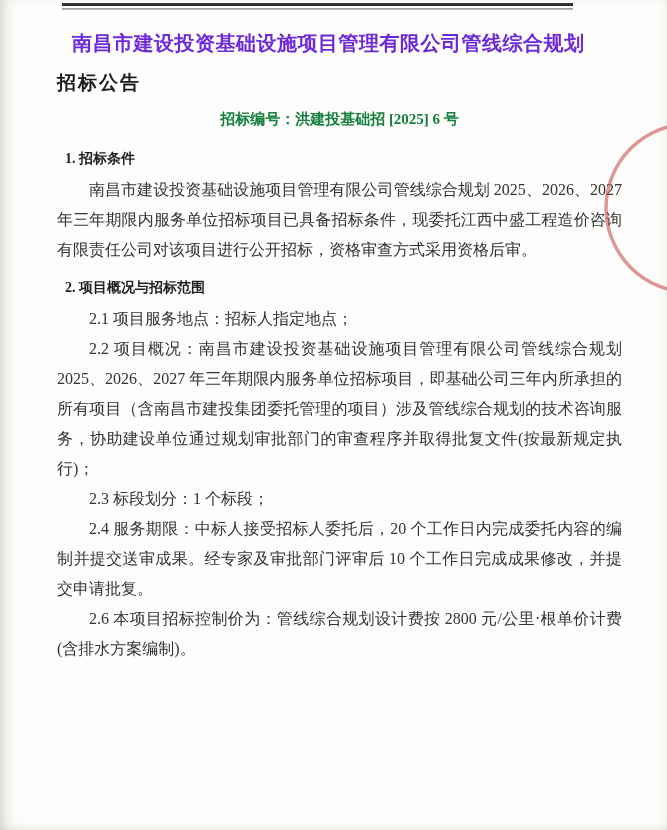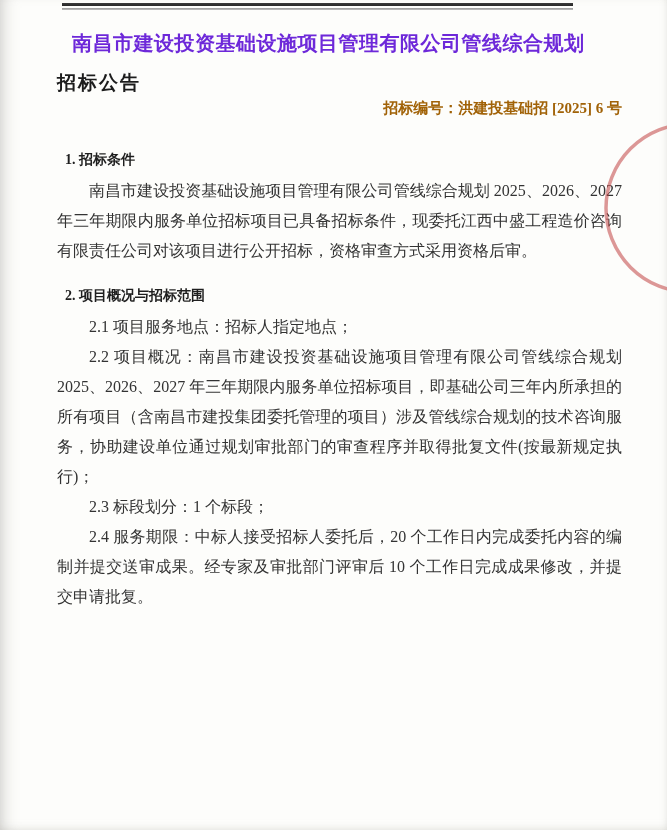--- a/index.html
+++ b/index.html
@@ -49,36 +49,36 @@
   .notice-title {
     margin-top: 14px;
     text-align: left;
     font-size: 19px;
     line-height: 26px;
     font-weight: bold;
     color: #1c1c1c;
     letter-spacing: 2px;
   }
   .bid-number {
-    margin-top: 2px;
-    text-align: right;
+    margin-top: 13px;
+    text-align: center;
     font-size: 15px;
     line-height: 20px;
     font-weight: bold;
-    color: #a16207;
+    color: #15803d;
   }
   .sec-heading {
     font-size: 14px;
     line-height: 20px;
     font-weight: bold;
     color: #1f1f1f;
     padding-left: 8px;
   }
-  .sec1-heading { margin-top: 32px; }
-  .sec2-heading { margin-top: 20px; }
+  .sec1-heading { margin-top: 20px; }
+  .sec2-heading { margin-top: 13px; }
   .para {
     margin: 0;
     font-size: 16px;
     line-height: 30px;
     text-indent: 2em;
     text-align: justify;
     color: #333;
   }
   .para.first { margin-top: 6px; }
   .seal {
@@ -119,20 +119,21 @@
 
     <p class="para first">2.1 项目服务地点：招标人指定地点；</p>
 
     <p class="para">2.2 项目概况：南昌市建设投资基础设施项目管理有限公司管线综合规划 2025、2026、2027 年三年期限内服务单位招标项目，即基础公司三年内所承担的所有项目（含南昌市建投集团委托管理的项目）涉及管线综合规划的技术咨询服务，协助建设单位通过规划审批部门的审查程序并取得批复文件(按最新规定执行)；</p>
 
     <p class="para">2.3 标段划分：1 个标段；</p>
 
     <p class="para">2.4 服务期限：中标人接受招标人委托后，20 个工作日内完成委托内容的编制并提交送审成果。经专家及审批部门评审后 10 个工作日完成成果修改，并提交申请批复。</p>
 
 
+    <p class="para">2.6 本项目招标控制价为：管线综合规划设计费按 2800 元/公里·根单价计费(含排水方案编制)。</p>
 
   </div>
 
   <svg class="seal" viewBox="0 0 220 190" aria-hidden="true">
     <defs>
       <path id="sealTextCircle" d="M 100,27 a 63,63 0 1,0 0.001,0"></path>
     </defs>
     <circle cx="100" cy="90" r="84" fill="none" stroke="#c24545" stroke-width="3.5"></circle>
     <text font-size="14" letter-spacing="2">
       <textPath href="#sealTextCircle" startOffset="52%">南昌市建设投资基础设施项目管理有限公司</textPath>

